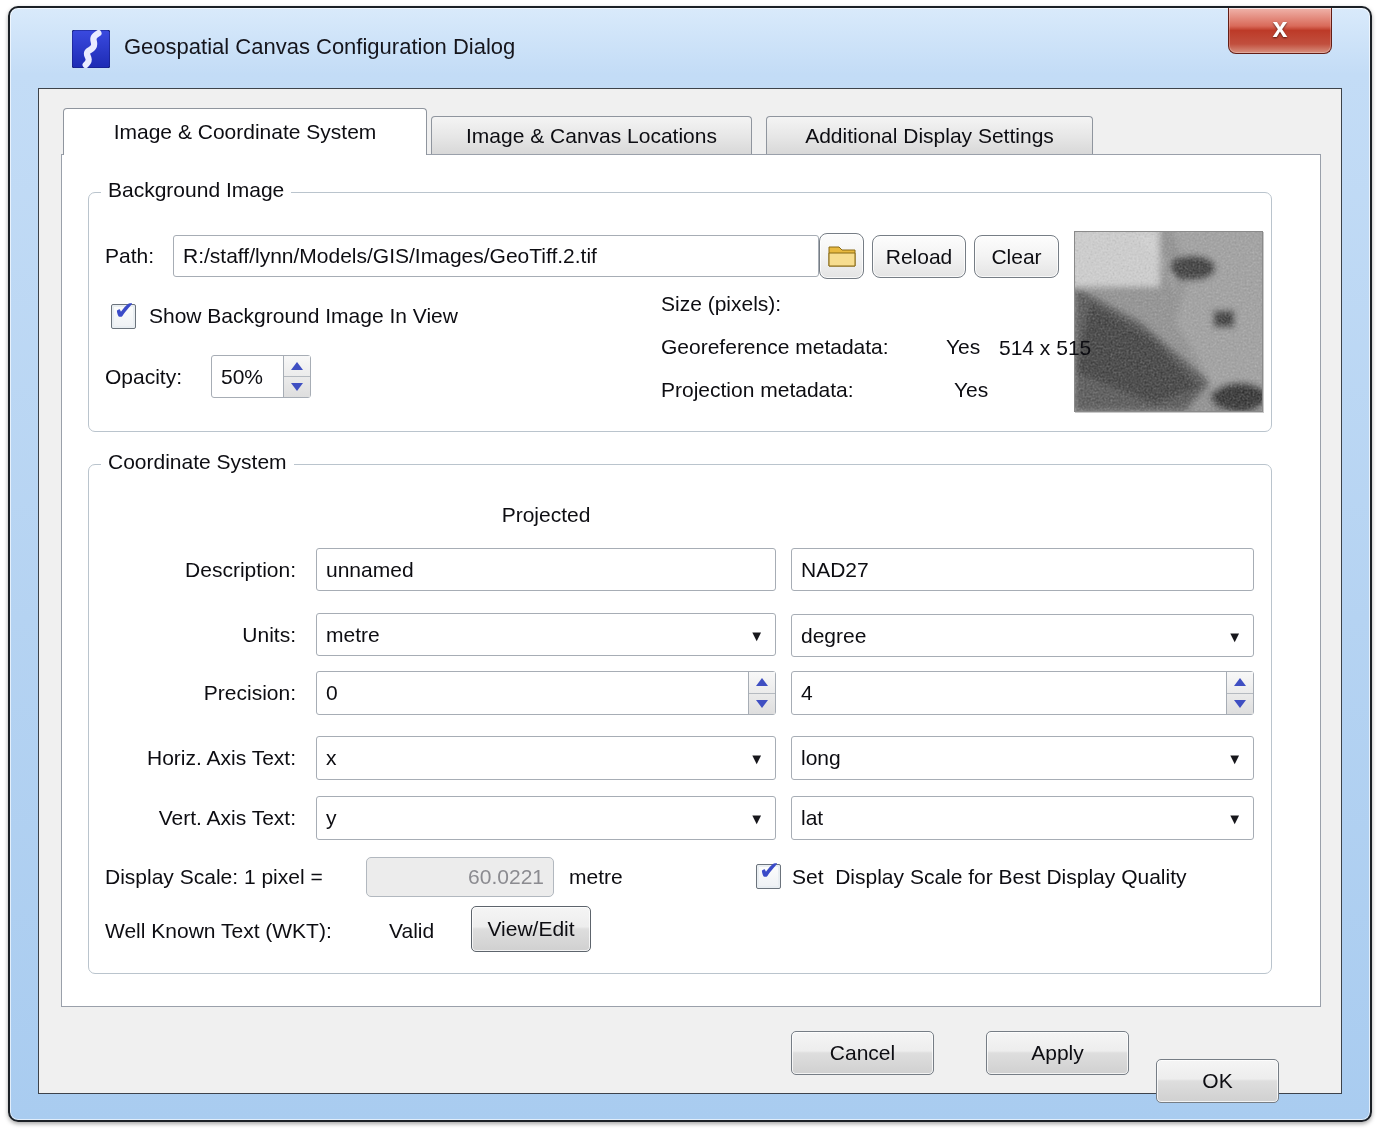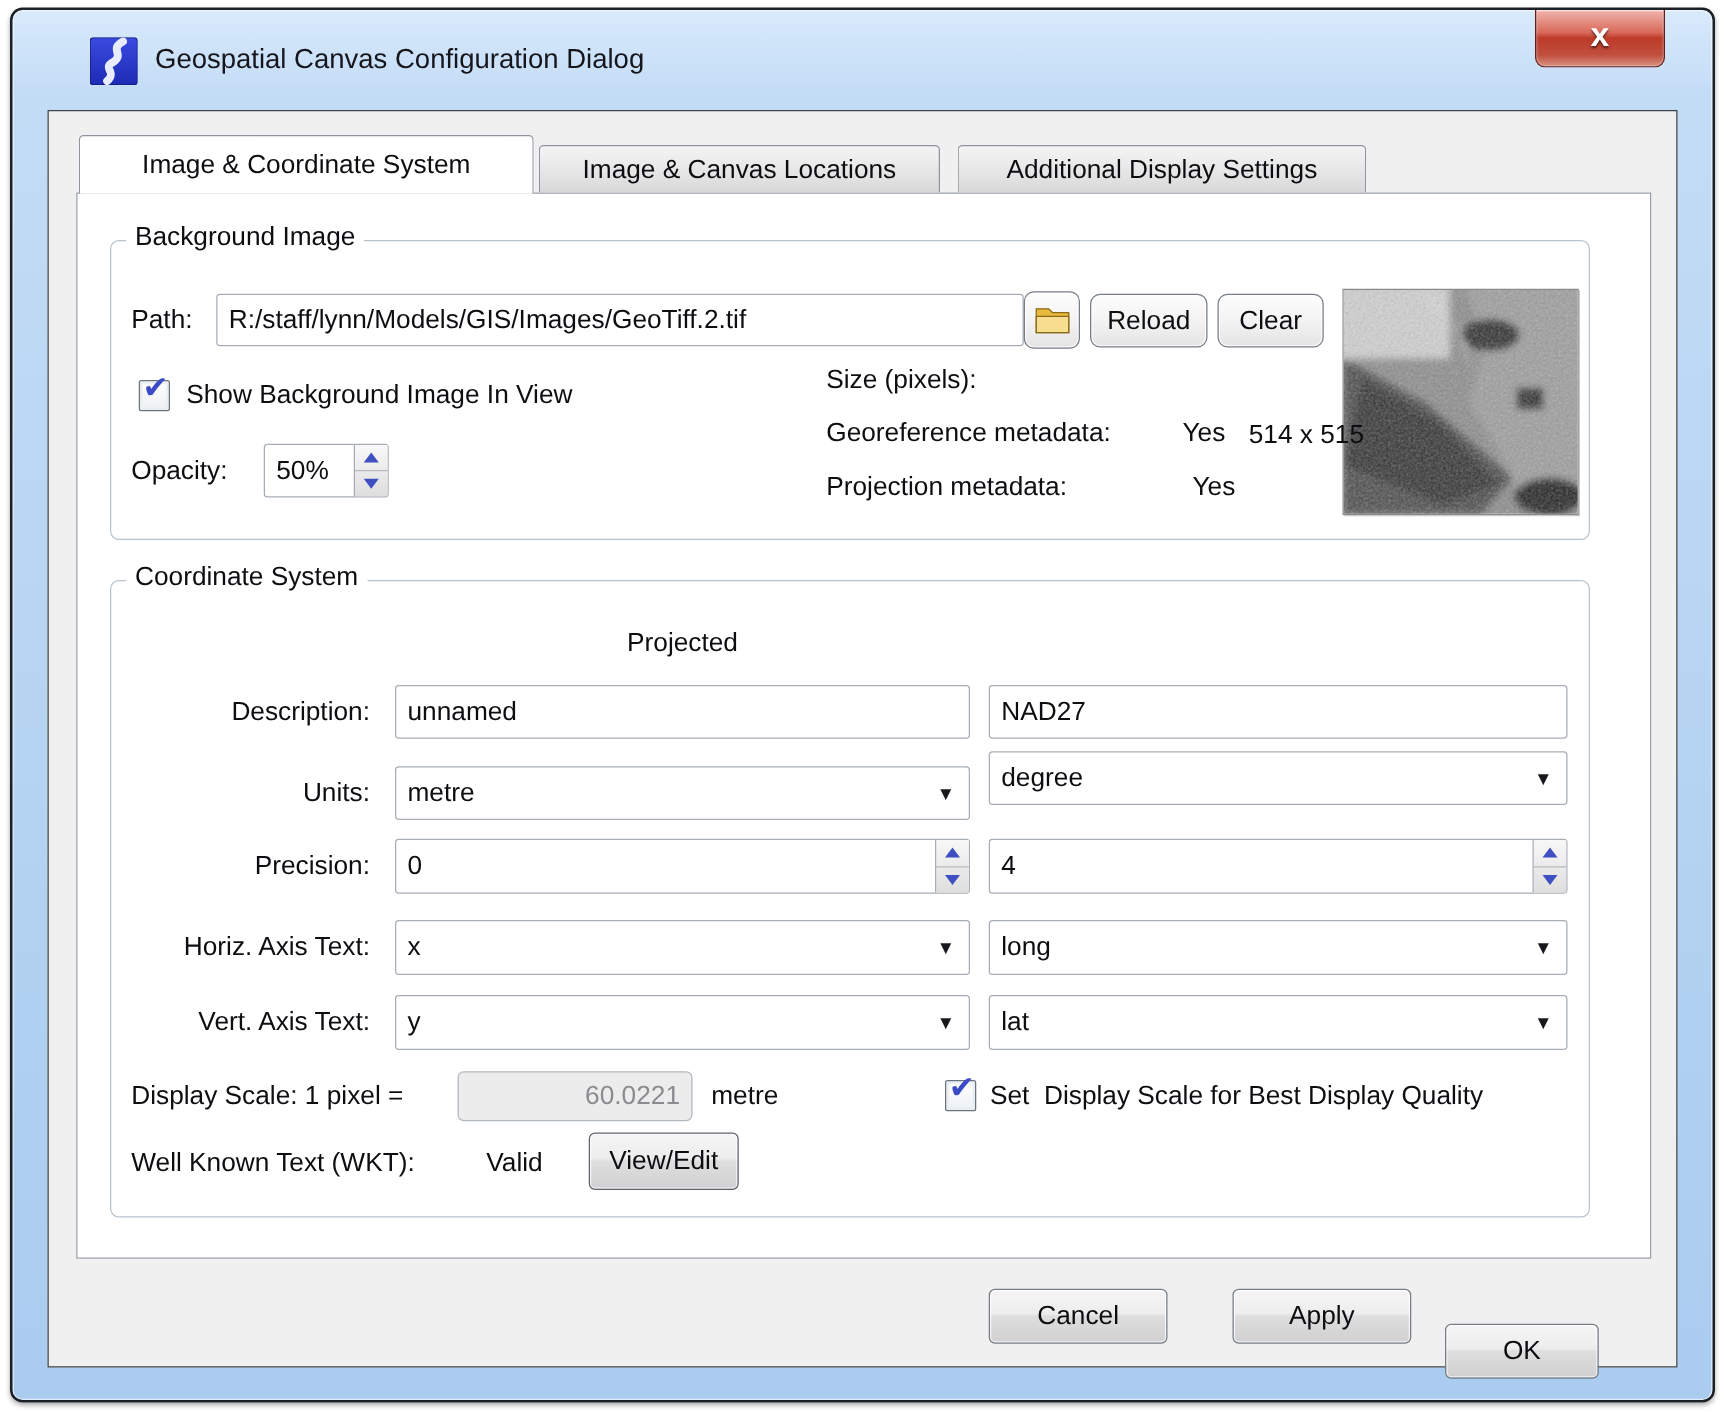--- a/index.html
+++ b/index.html
@@ -196,21 +196,21 @@
         </div>
         <div class="field" style="left:702px;top:83px;width:463px;height:43px;">
           <span>NAD27</span>
         </div>
 
         <span class="lbl" style="left:0;width:207px;top:148px;line-height:43px;text-align:right;">Units:</span>
         <div class="field combo" style="left:227px;top:148px;width:460px;height:43px;">
           <span>metre</span>
           <span class="arrow">▼</span>
         </div>
-        <div class="field combo" style="left:702px;top:136px;width:463px;height:43px;">
+        <div class="field combo" style="left:702px;top:149px;width:463px;height:43px;">
           <span>degree</span>
           <span class="arrow">▼</span>
         </div>
 
         <span class="lbl" style="left:0;width:207px;top:206px;line-height:44px;text-align:right;">Precision:</span>
         <div class="field" style="left:227px;top:206px;width:460px;height:44px;">
           <span>0</span>
           <div class="spin-area">
             <div class="spin-cell"><i class="tri-up"></i></div>
             <div class="spin-cell"><i class="tri-down"></i></div>

